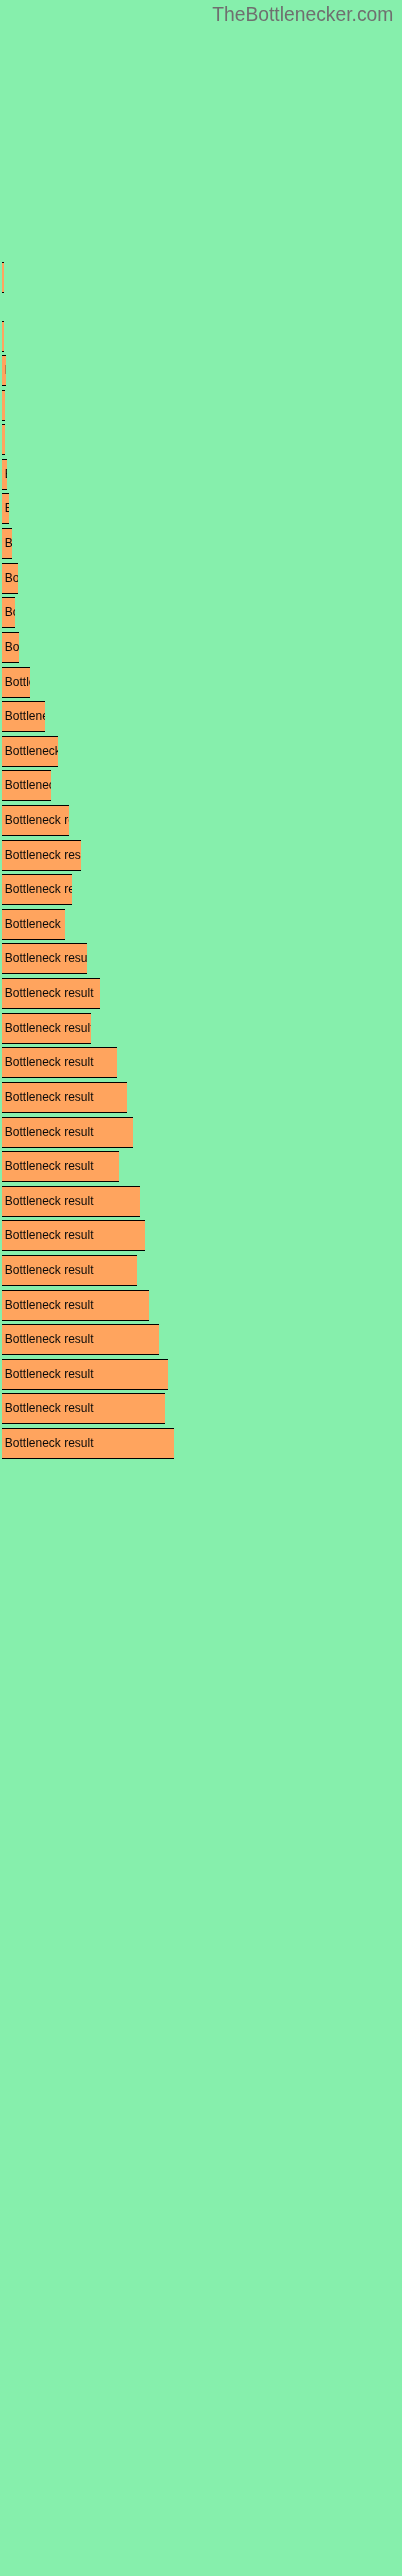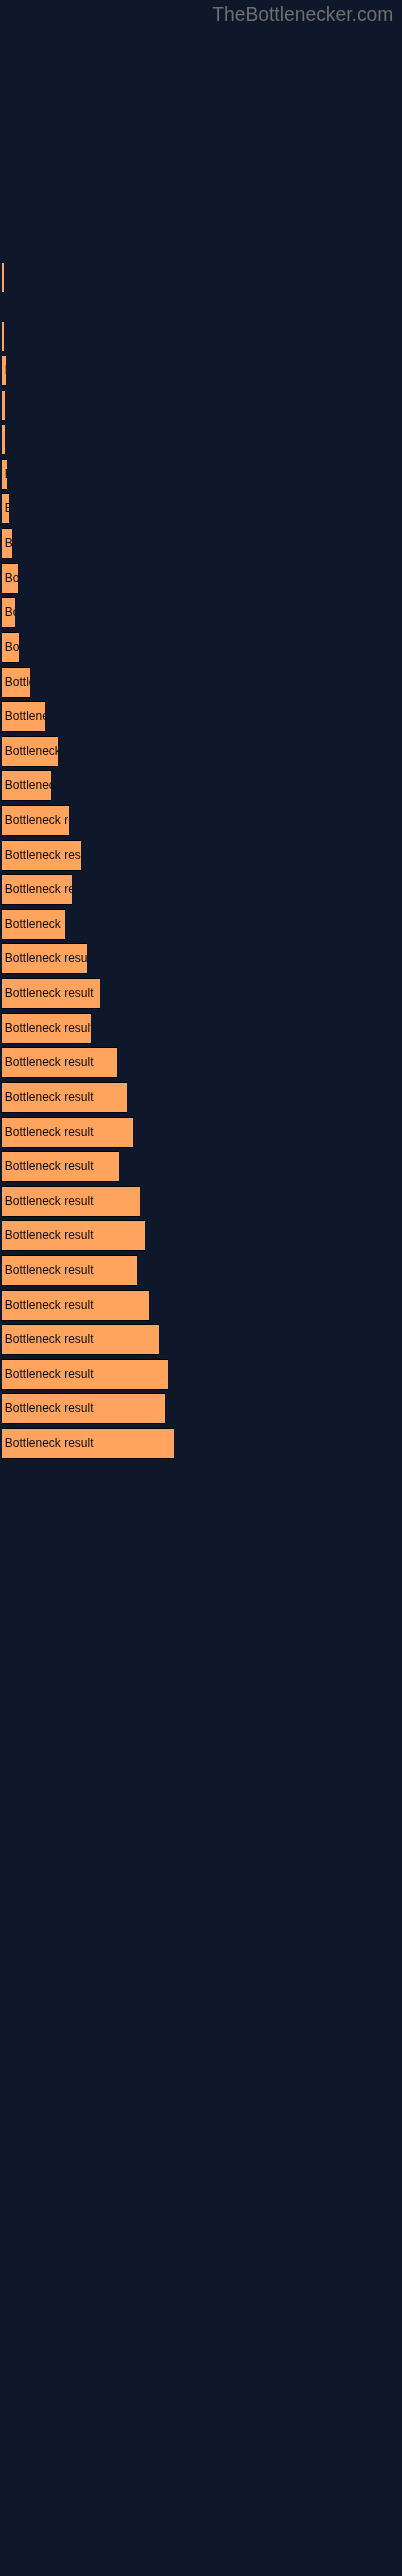--- a/index.html
+++ b/index.html
@@ -14,21 +14,21 @@
     position: relative;
     overflow: hidden;
     font-family: "Liberation Sans", sans-serif;
     -webkit-font-smoothing: antialiased;
   }
 
   #page {
     position: relative;
     width: 403px;
     height: 2576px;
-    background: #0f172a;
+    background: #86efac;
   }
 
   
   #site-header {
     position: absolute;
     top: 0;
     left: 0;
     width: 403px;
     height: 37px;
     box-sizing: border-box;

